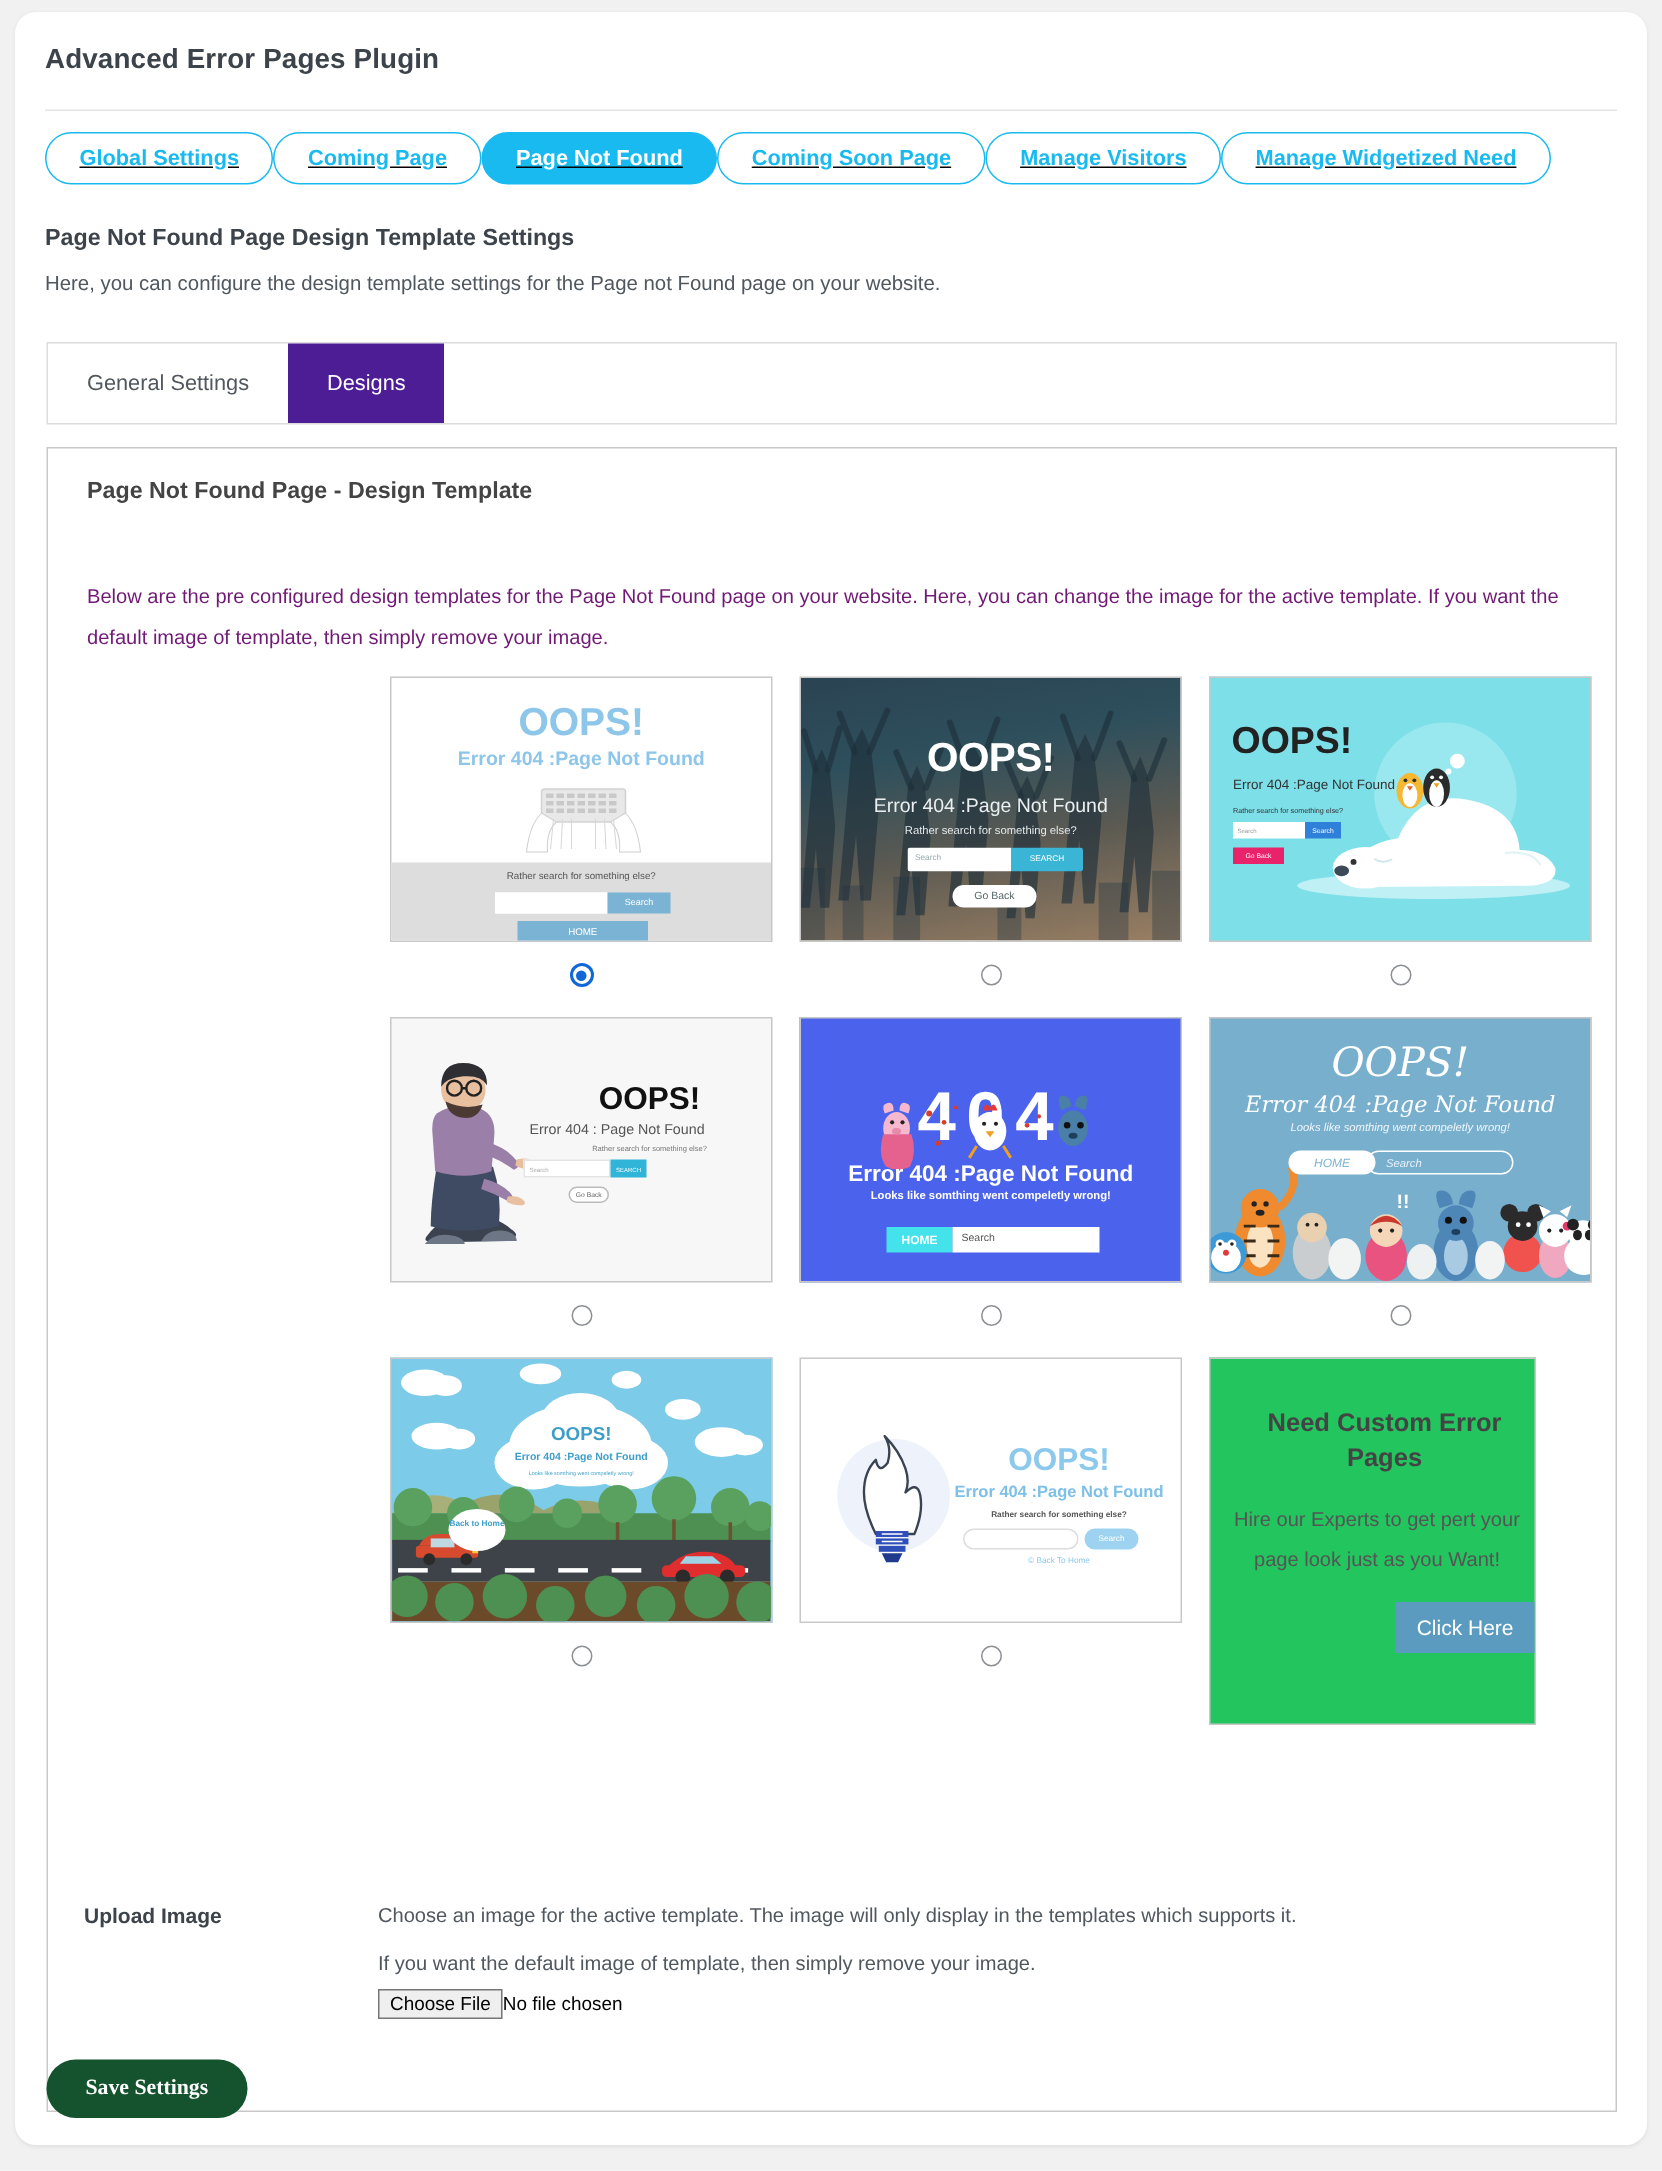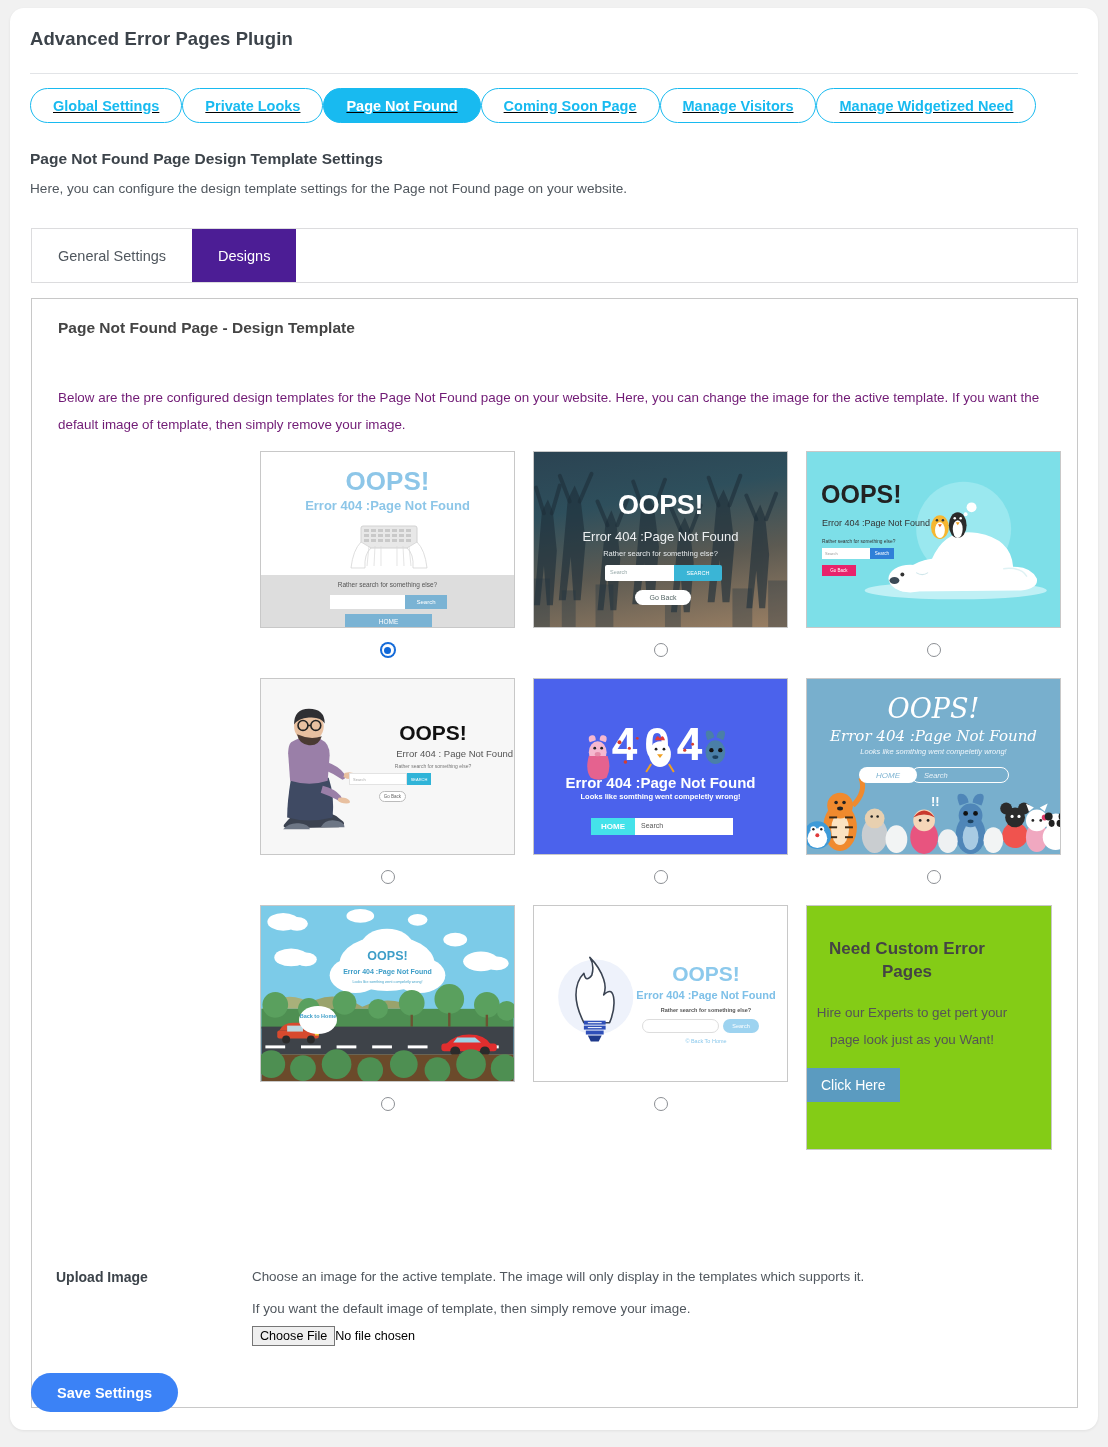--- a/index.html
+++ b/index.html
@@ -160,21 +160,21 @@
   .t3 .sbtn { width:24px; background:#2f80d8; color:#fff; font-size:4.5px;
               display:flex; align-items:center; justify-content:center; }
   .t3 .gb { position:absolute; left:15px; top:113px; width:34px; height:11px;
             background:#e8236b; color:#fff; font-size:4.5px;
             display:flex; align-items:center; justify-content:center; }
 
   
   .t4 { background:#f7f7f7; }
   .t4 .oops { position:absolute; left:92px; top:42px; width:160px; text-align:center;
               font-size:21px; font-weight:bold; color:#111; }
-  .t4 .err { position:absolute; left:92px; top:69px; width:160px; text-align:right;
+  .t4 .err { position:absolute; left:92px; top:69px; width:160px; text-align:left;
              font-size:9.5px; color:#555; }
   .t4 .q { position:absolute; left:92px; top:84px; width:160px; text-align:center;
            font-size:5px; color:#777; }
   .t4 .srow { position:absolute; left:88px; top:94px; width:82px; height:12px; display:flex; }
   .t4 .sinp { flex:1; background:#fff; border:1px solid #e3e3e3; font-size:4px; color:#aaa; padding:3px 0 0 3px; }
   .t4 .sbtn { width:24px; background:#30b4d8; color:#fff; font-size:4px;
               display:flex; align-items:center; justify-content:center; }
   .t4 .gb { position:absolute; left:118px; top:112px; width:27px; height:11px;
             border:1px solid #bbb; border-radius:7px; background:#fff;
             color:#666; font-size:4.5px; display:flex; align-items:center; justify-content:center; }
@@ -233,23 +233,23 @@
            font-size:5.5px; font-weight:bold; color:#555; }
   .t8 .srow { position:absolute; left:108px; top:113px; width:117px; height:14px; display:flex; gap:4px; }
   .t8 .sinp { flex:1; background:#fff; border:1px solid #ddd; border-radius:8px; }
   .t8 .sbtn { width:36px; background:#9dd3f0; border-radius:8px; color:#fff; font-size:5.5px;
               display:flex; align-items:center; justify-content:center; }
   .t8 .bt { position:absolute; left:92px; top:132px; width:160px; text-align:center;
             font-size:5.5px; color:#8cc9ec; }
 
   
   .promo {
-    width: 246px; height: 245px;
-    border: 1px solid #c8c8c8; background: #84cc16;
-    display: flex; flex-direction: column; align-items: flex-start;
+    width: 218px; height: 245px;
+    border: 1px solid #c8c8c8; background: #22c55e;
+    display: flex; flex-direction: column; align-items: flex-end;
     padding-top: 32px;
   }
   .promo-title {
     font-size: 17px; font-weight: bold; color:#444;
     text-align:center; line-height:1.35; width: 200px;
   }
   .promo-text {
     margin-top: 16px; font-size: 13.4px; color:#555;
     text-align:center; line-height:2.0; width: 210px;
   }
@@ -272,38 +272,38 @@
   .file-btn {
     border:1px solid #767676; background:#efefef;
     font-size:12.6px; color:#000; padding:2px 7px;
     font-family:"Liberation Sans", sans-serif; cursor:pointer;
   }
   .file-name { font-size:12.6px; color:#000; }
 
   .save-btn {
     position:absolute; left:21px; top:1365px;
     height:39px; padding:0 26px;
-    background:#3b82f6; color:#fff;
+    background:#14532d; color:#fff;
     border:none; border-radius:20px;
     font-size:14.5px; font-weight:bold;
-    font-family:Liberation Sans, sans-serif;
+    font-family:Liberation Serif, serif;
     cursor:pointer;
   }
 </style>
 </head>
 <body>
 
 <div class="page-card">
 
   <div class="plugin-title">Advanced Error Pages Plugin</div>
   <div class="title-rule"></div>
 
   <div class="pill-row">
     <div class="pill">Global Settings</div>
-    <div class="pill">Private Looks</div>
+    <div class="pill">Coming Page</div>
     <div class="pill active">Page Not Found</div>
     <div class="pill">Coming Soon Page</div>
     <div class="pill">Manage Visitors</div>
     <div class="pill">Manage Widgetized Need</div>
   </div>
 
   <div class="sec-heading">Page Not Found Page Design Template Settings</div>
   <div class="sec-sub">Here, you can configure the design template settings for the Page not Found page on your website.</div>
 
   <div class="subtab-box">

